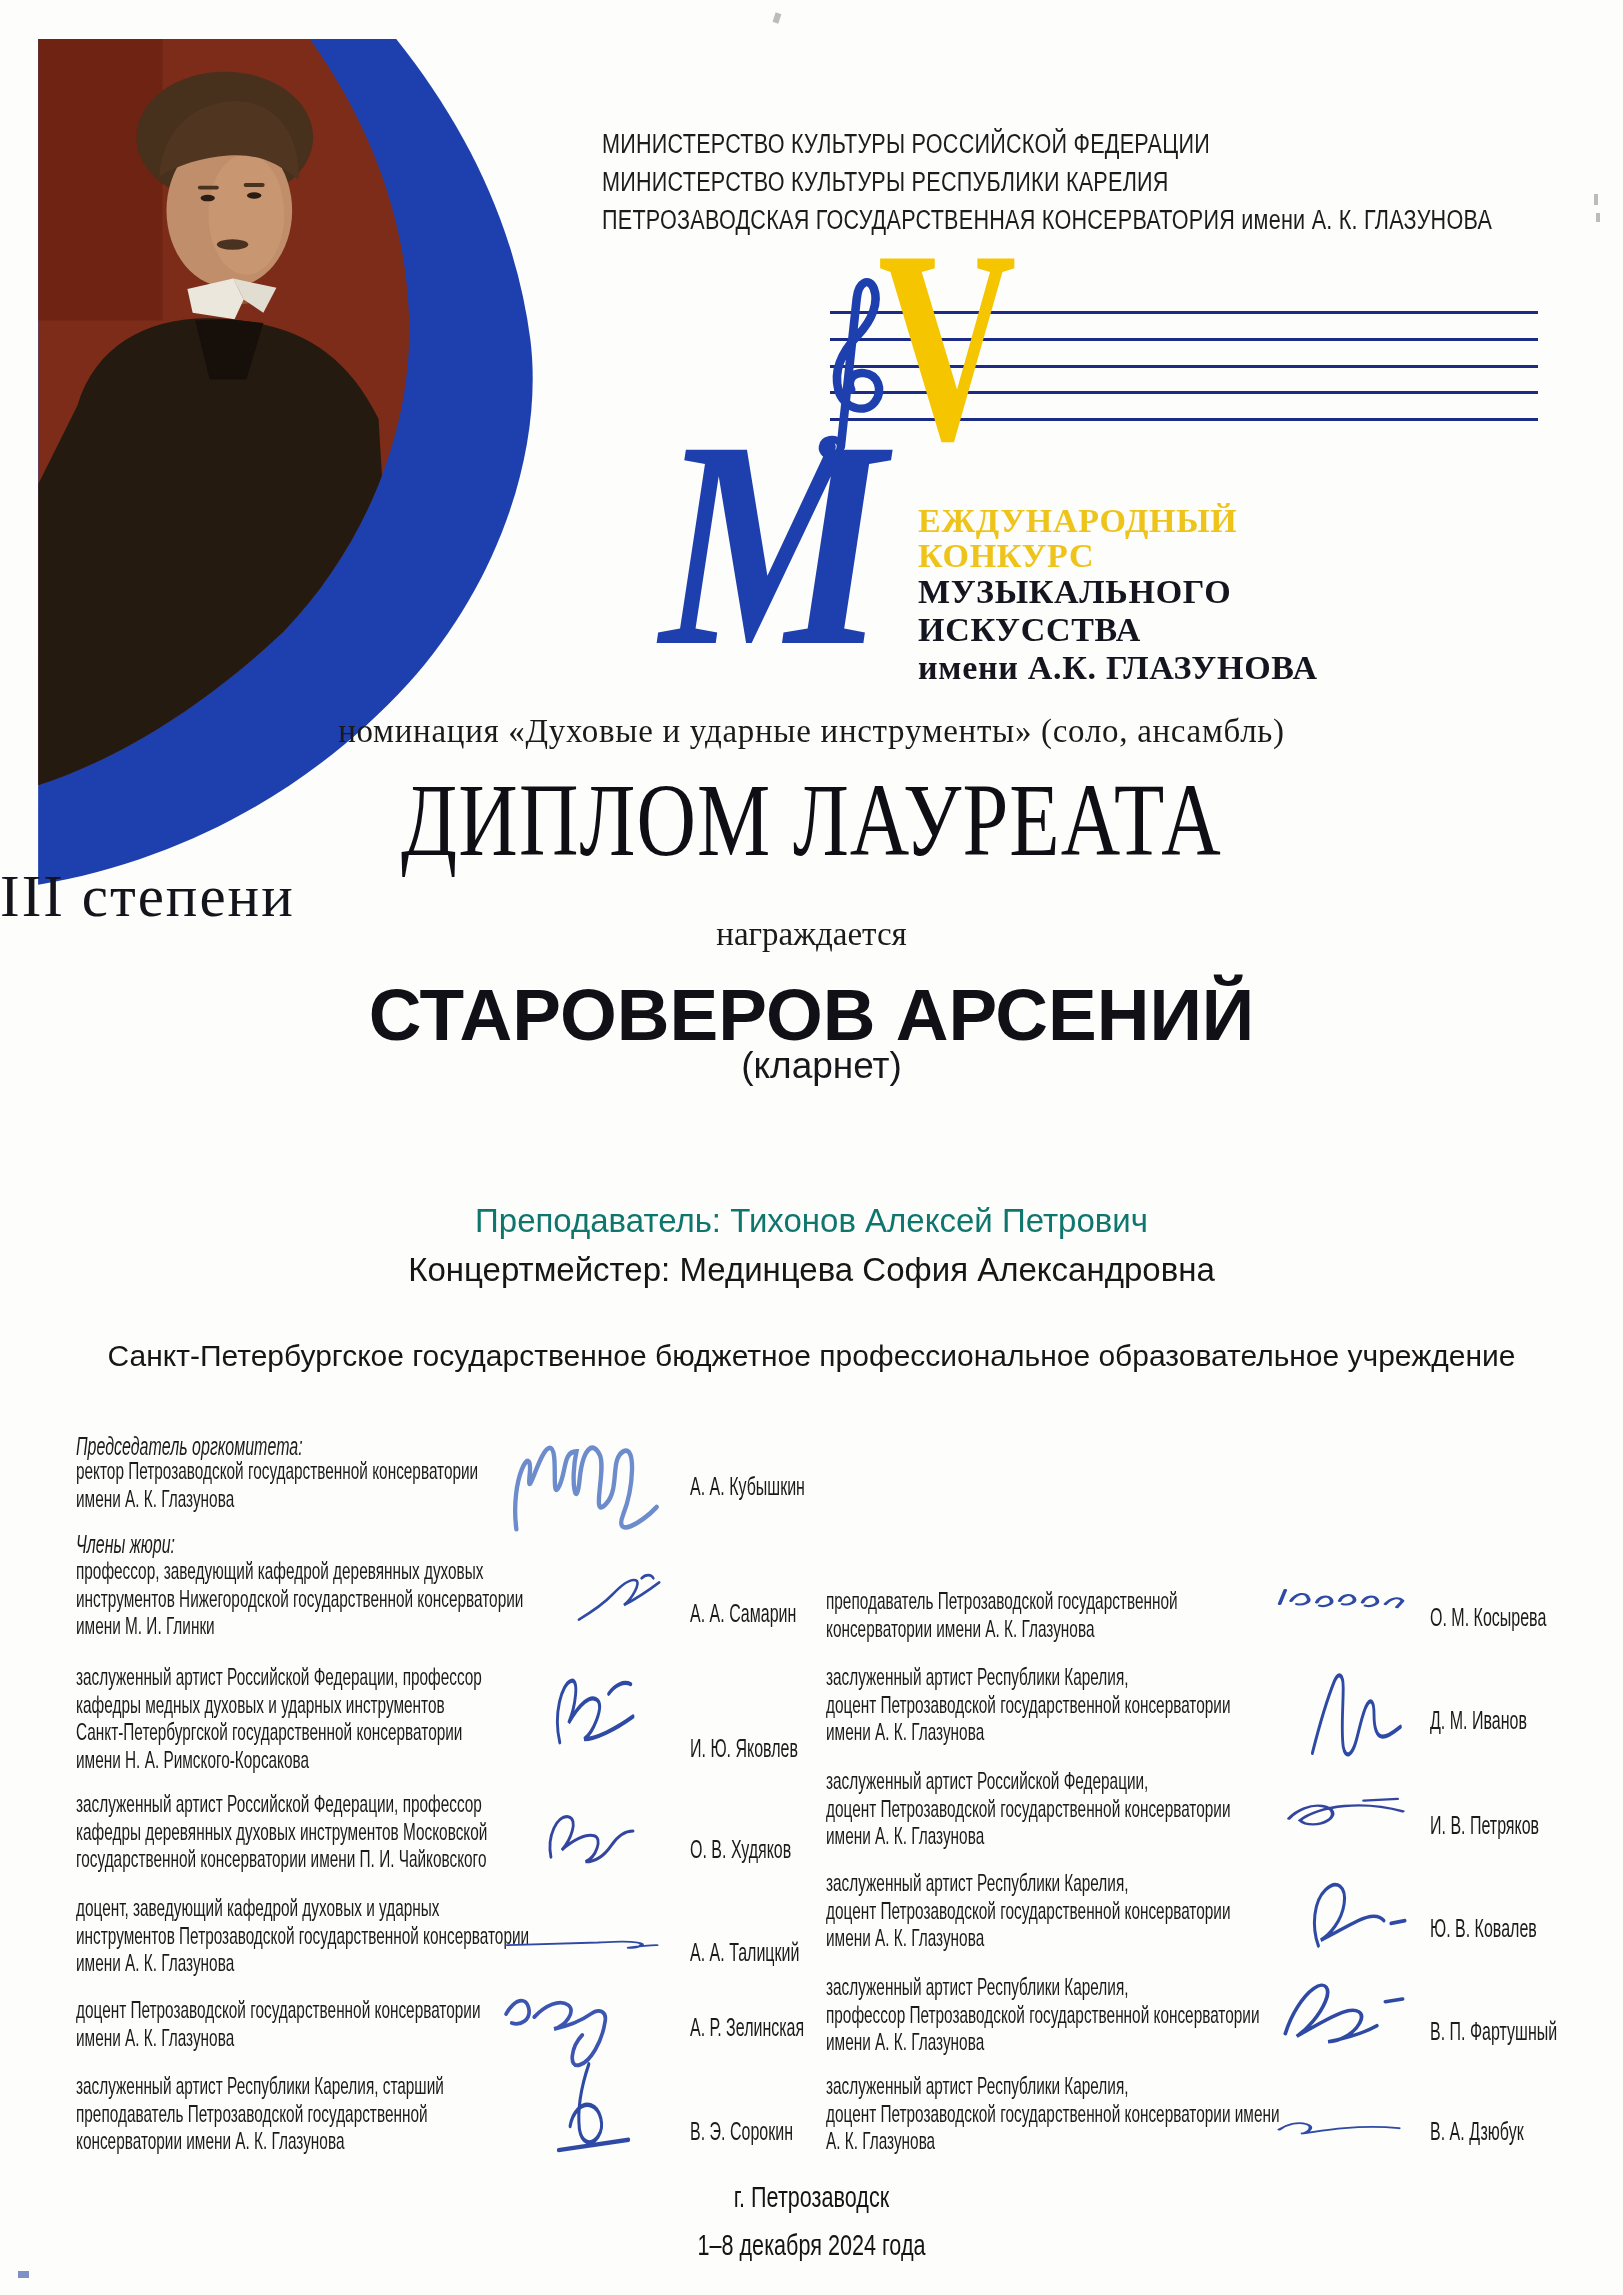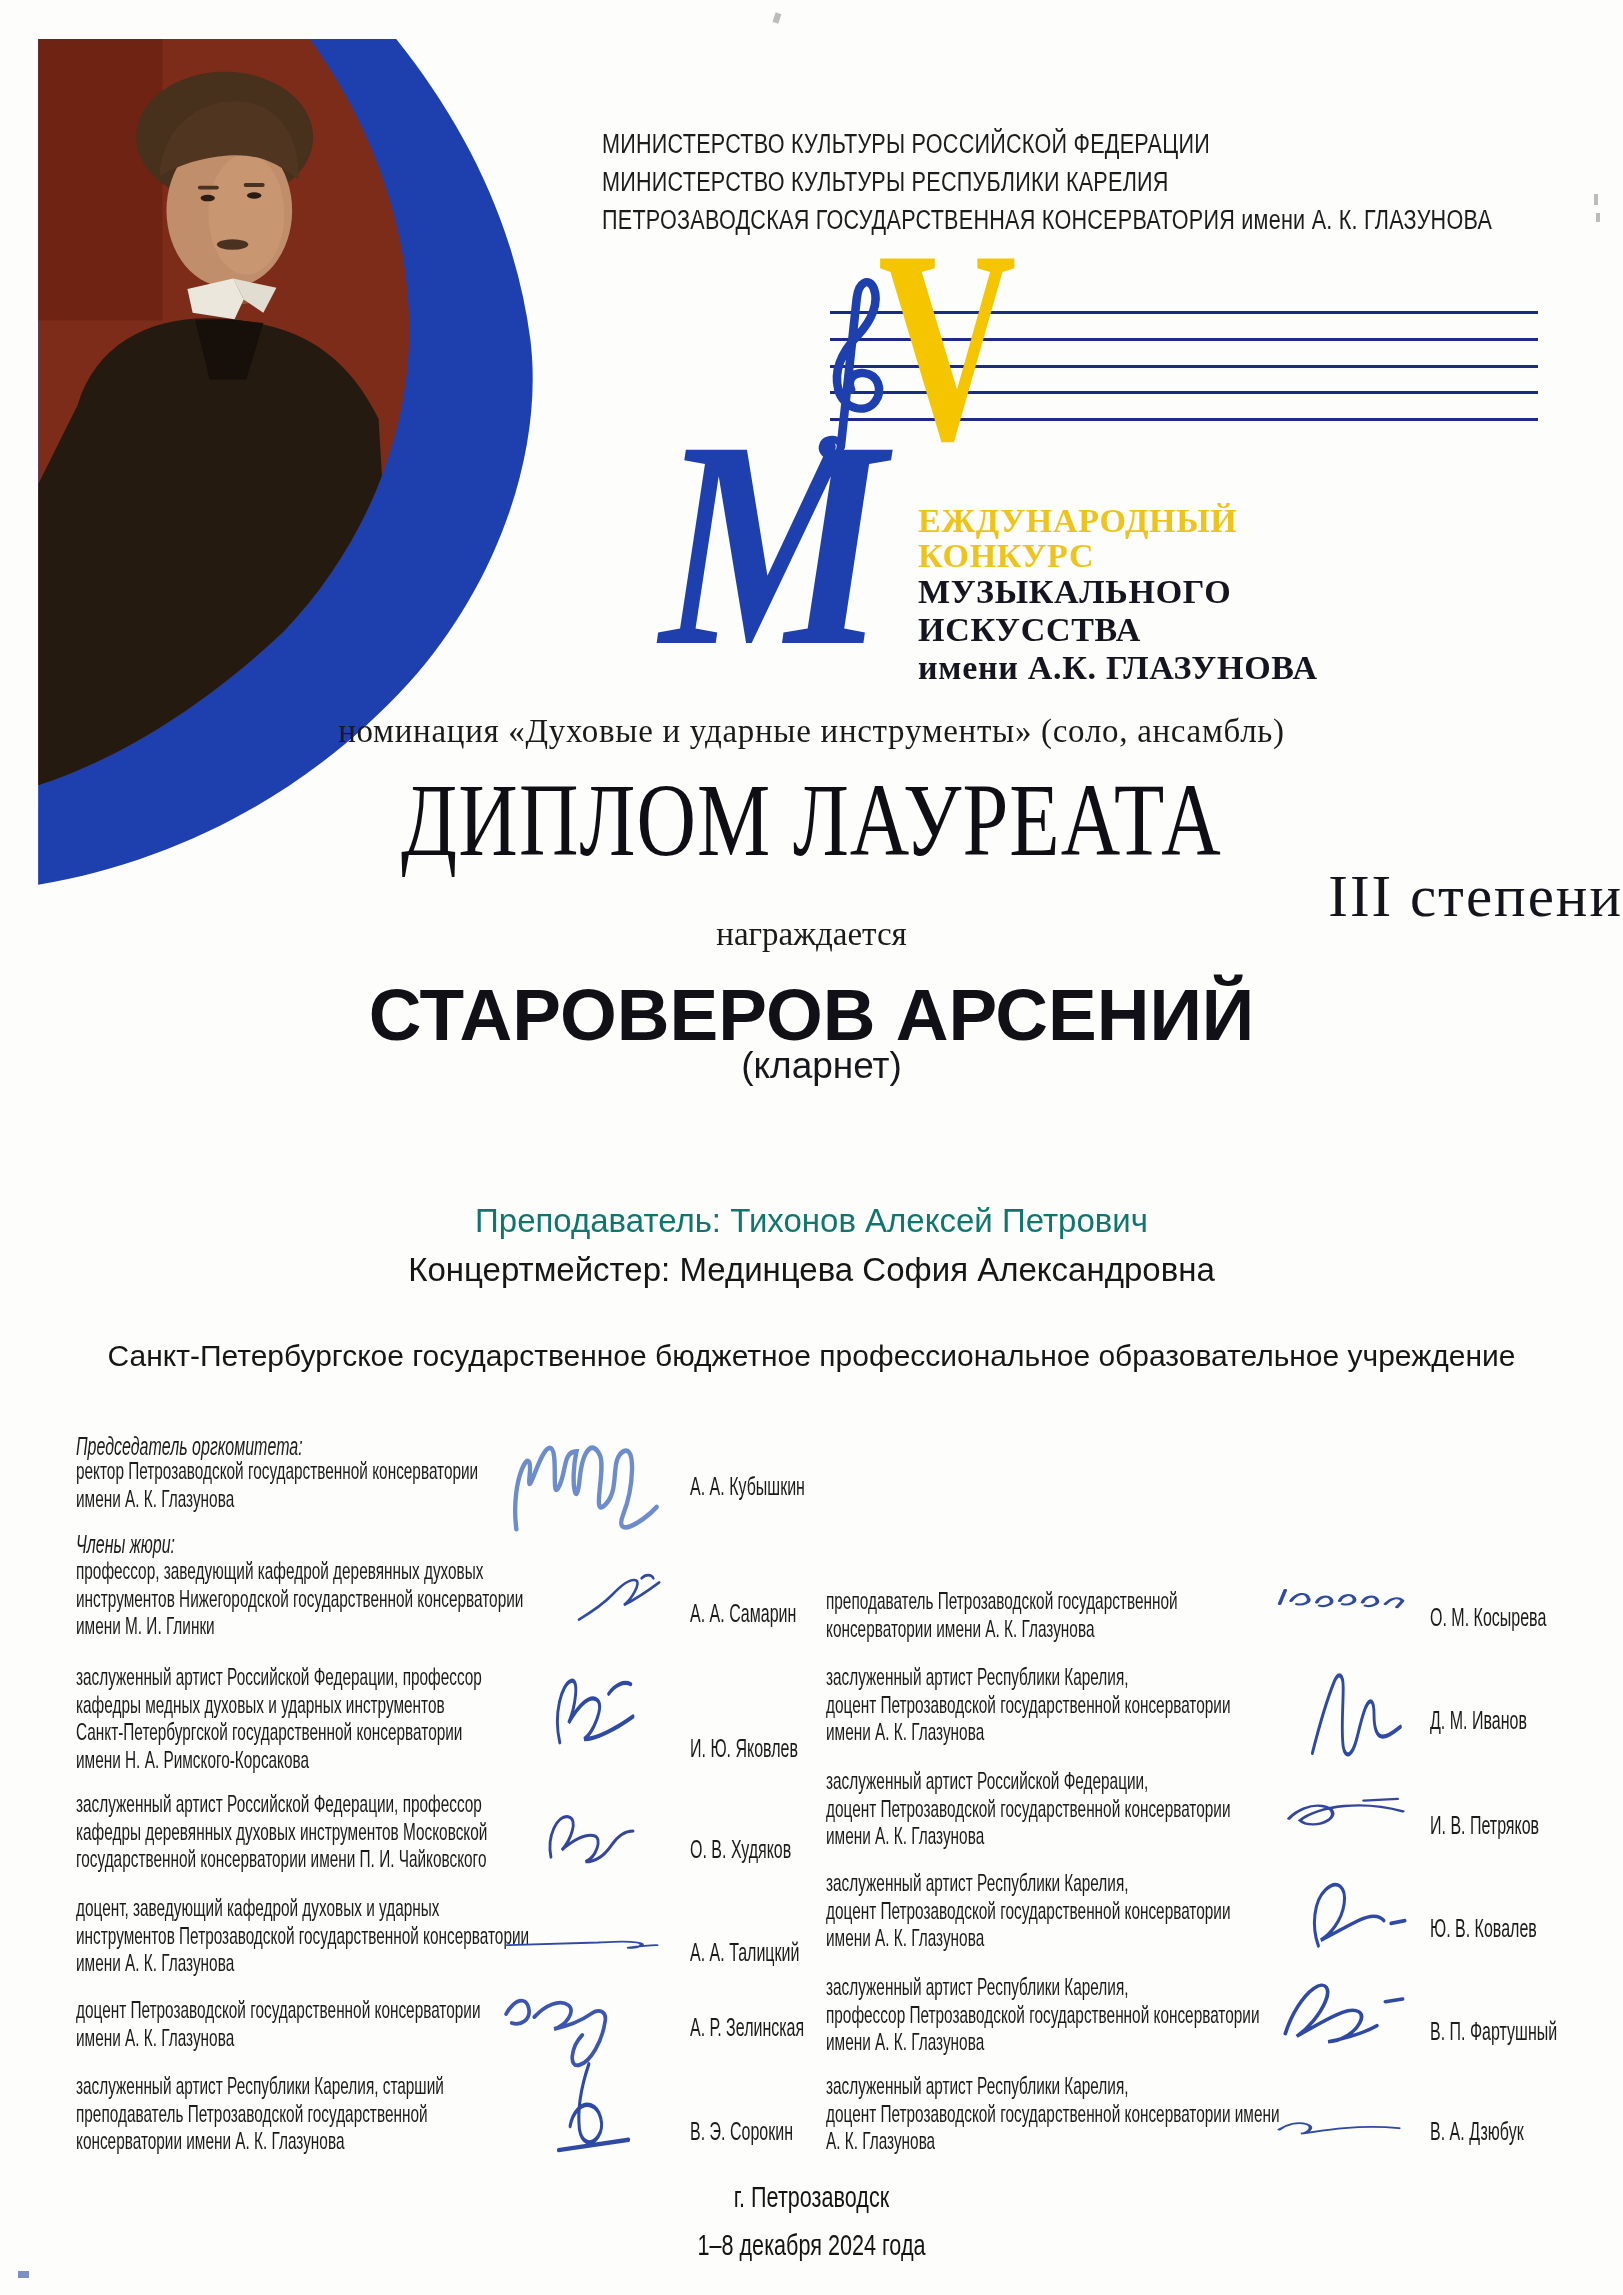--- a/index.html
+++ b/index.html
@@ -30,21 +30,21 @@
   }
   .logo-line{left:918px;font-size:34px;line-height:1;font-weight:bold;letter-spacing:0.7px;margin-top:44px;}
   .logo-gold{color:#eec41a;}
   .logo-dark{color:#15151f;}
 
   .nomination{left:0;right:0;top:713px;text-align:center;font-size:33px;color:#1a1a1a;letter-spacing:0.7px;}
   .diploma-title{
     left:0;right:0;top:761px;text-align:center;font-size:103px;color:#0e0e14;
     transform:scaleX(0.80);letter-spacing:1.3px;font-weight:500;
   }
-  .degree{left:0;right:0;top:862px;text-align:right;font-size:59px;color:#14141c;letter-spacing:2px;}
+  .degree{left:0;right:0;top:862px;text-align:left;font-size:59px;color:#14141c;letter-spacing:2px;}
   .awarded{left:0;right:0;top:916px;text-align:center;font-size:33px;color:#1a1a1a;}
   .laureate{left:0;right:0;top:973px;text-align:center;font-size:73px;font-weight:bold;color:#101016;}
   .instrument{left:0;right:0;top:1045px;text-align:center;font-size:37px;color:#17171c;padding-left:20px;}
   .teacher{left:0;right:0;top:1202px;text-align:center;font-size:33px;color:#0f766e;}
   .concertmaster{left:0;right:0;top:1251px;text-align:center;font-size:33px;color:#161616;}
   .institution1{left:0;right:0;top:1339px;text-align:center;font-size:30px;color:#161616;}
   .institution2{left:0;right:0;top:1385px;text-align:center;font-size:30px;color:#161616;}
 
   
   .section-heading{

